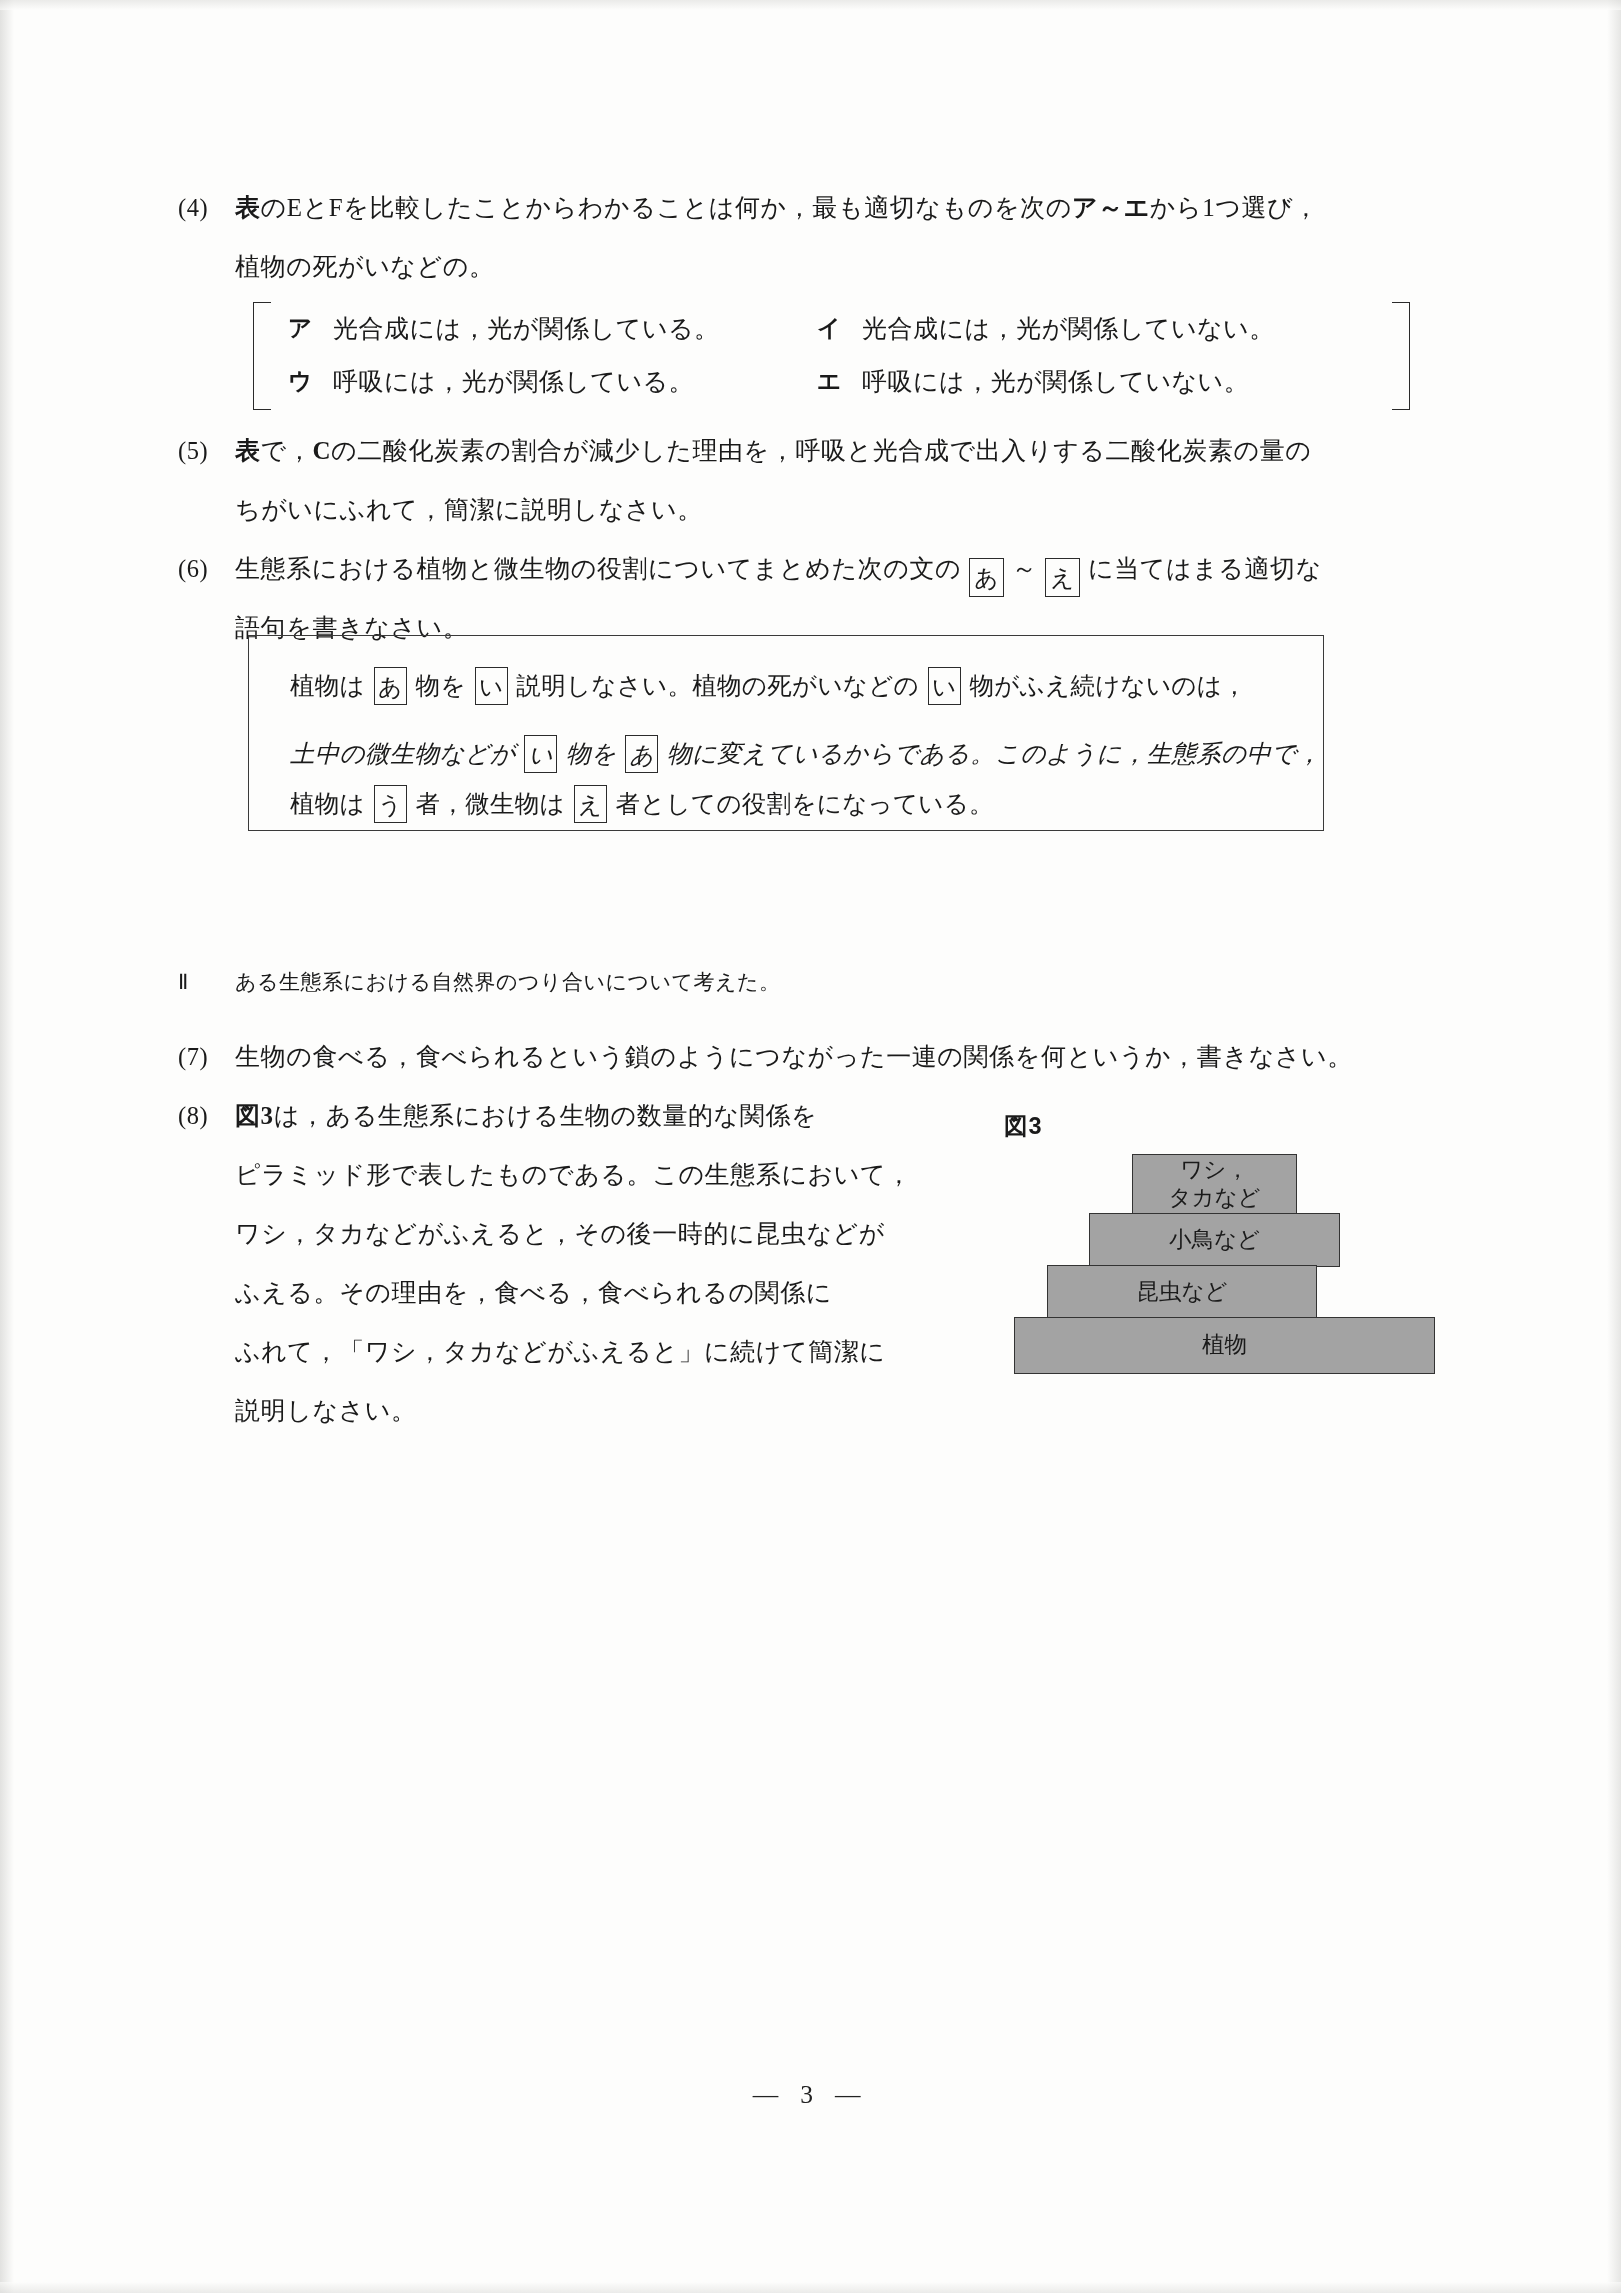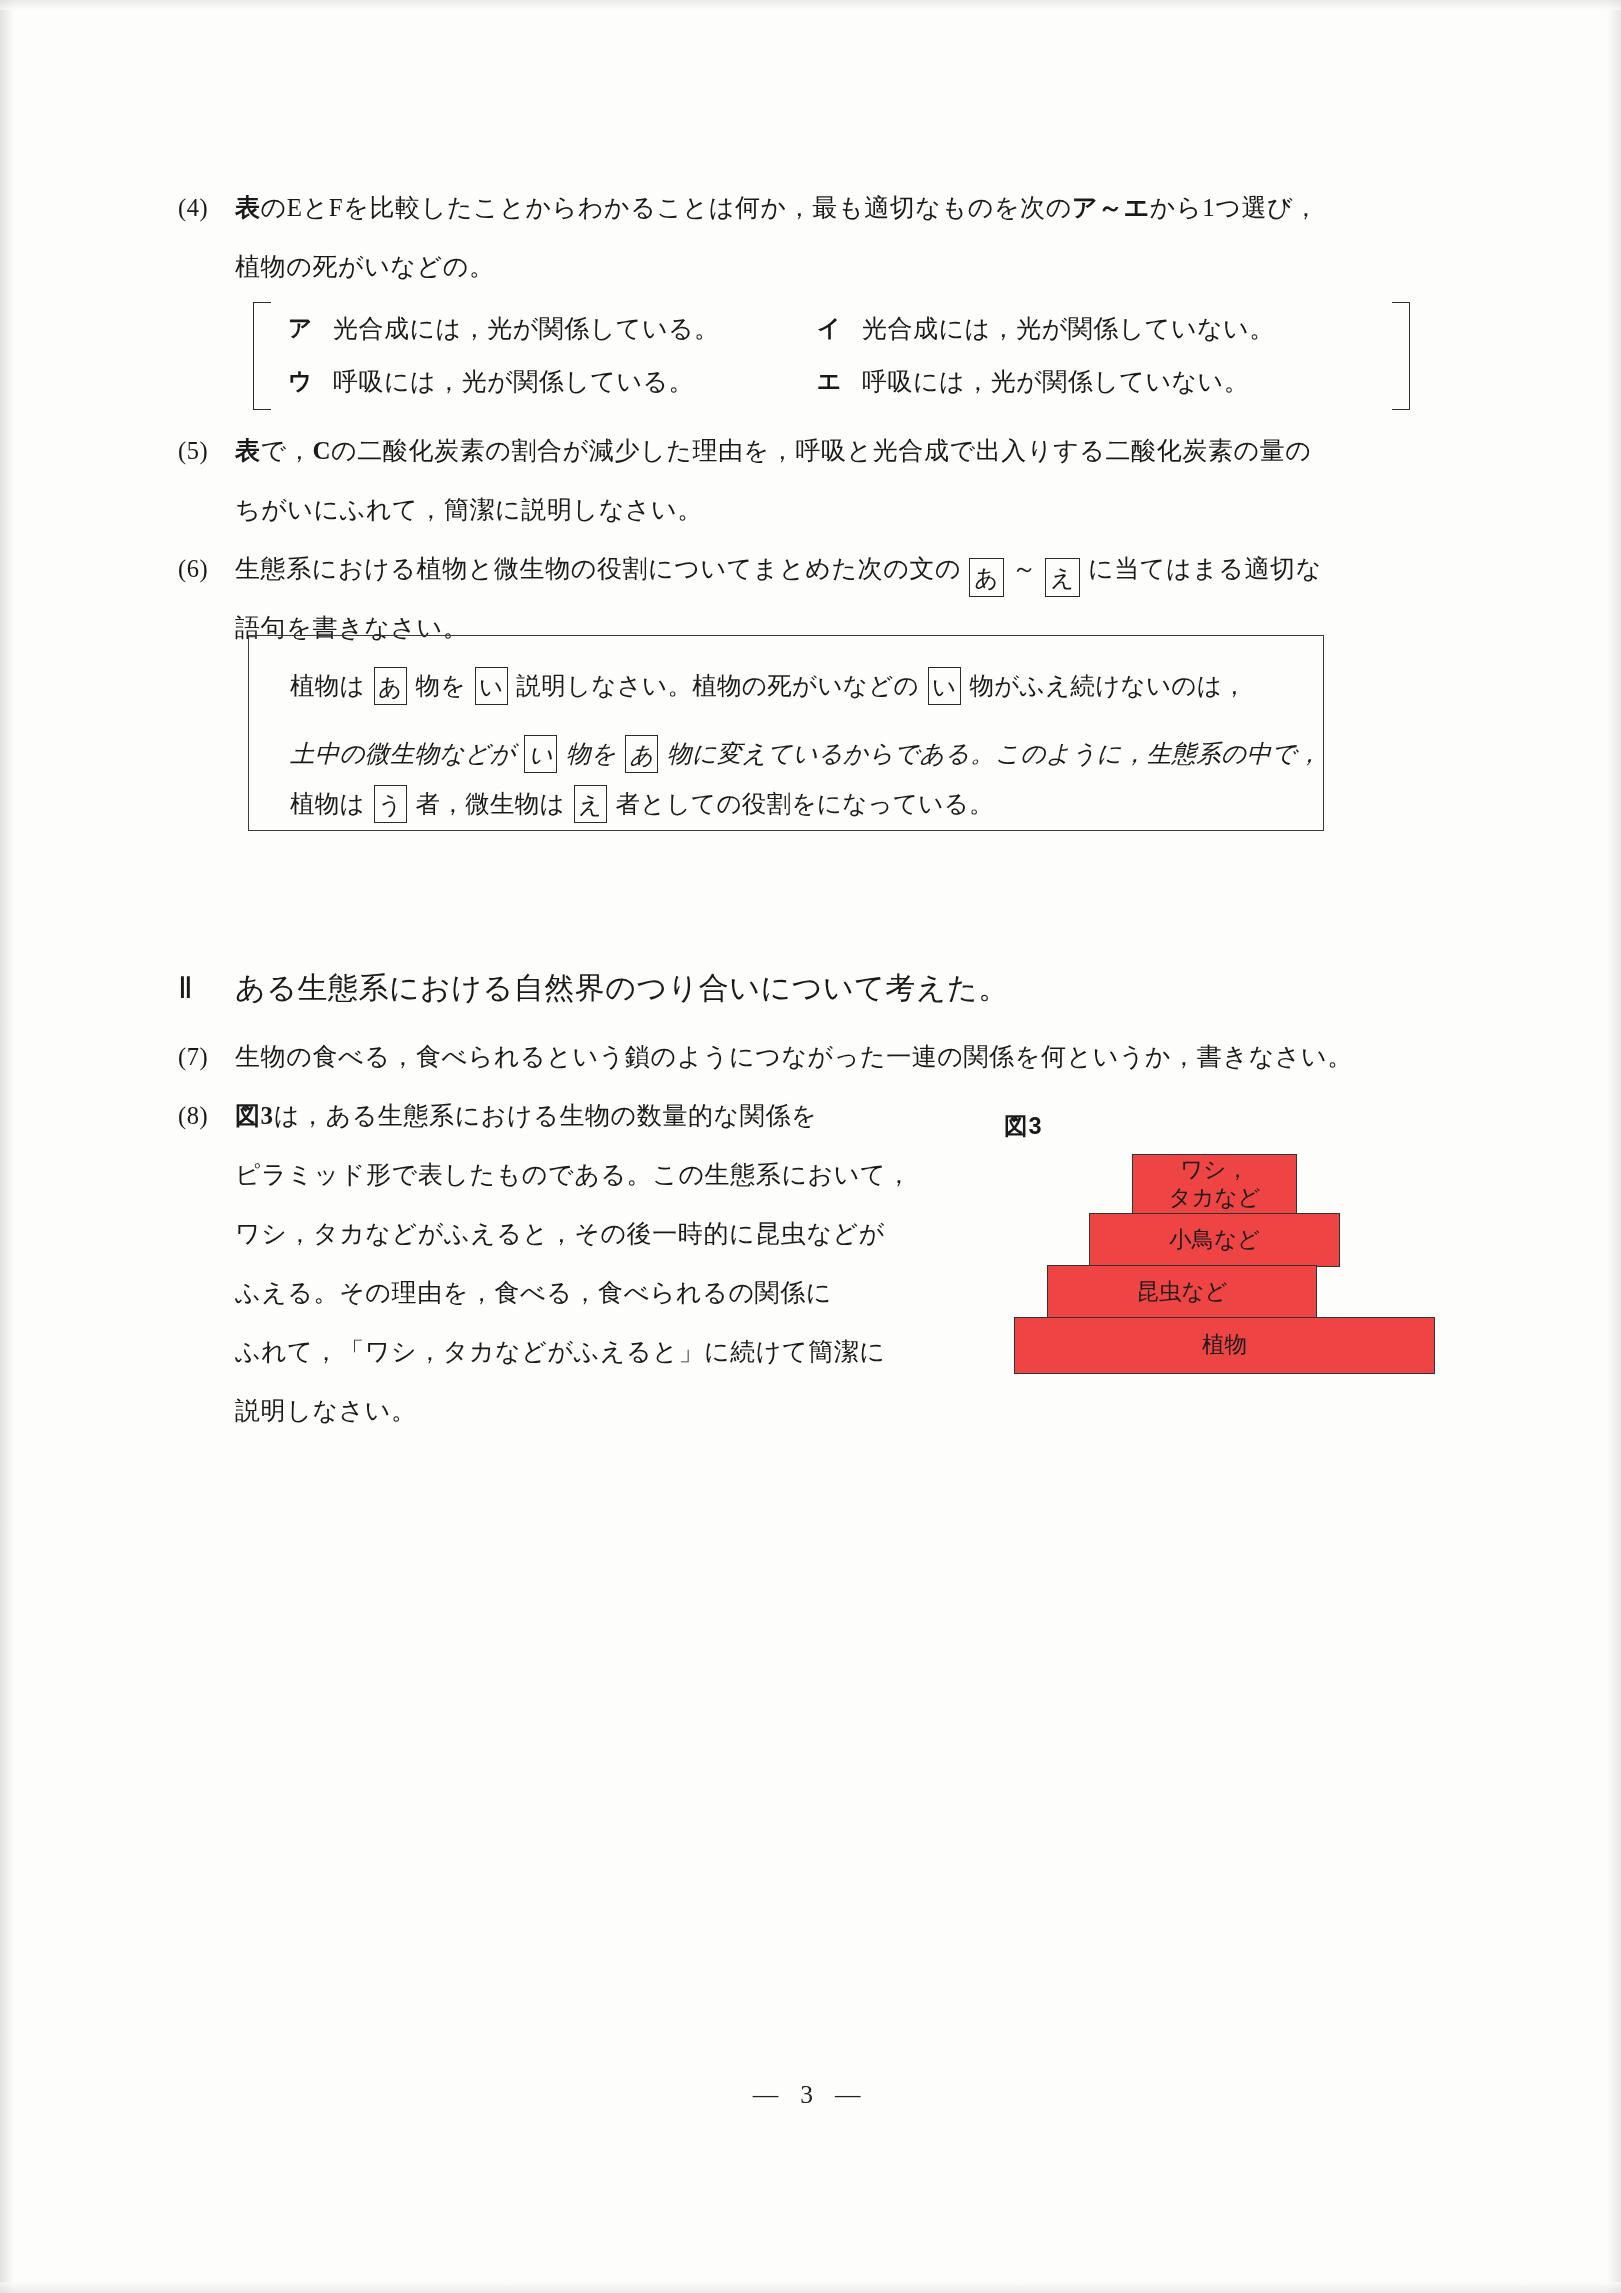--- a/index.html
+++ b/index.html
@@ -161,21 +161,21 @@
     box-sizing: border-box;
     padding: 0 3.9px;
     vertical-align: -8.8px;
   }
 
   
   .sec-roman {
     position: absolute;
     left: 178px;
     top: 968px;
-    font-size: 30px;
+    font-size: 21px;
     letter-spacing: 0.5px;
   }
   .sec-roman .rm {
     display: inline-block;
     width: 57px;
     font-family: "Liberation Serif", serif;
   }
 
   
   .fig-wrap {
@@ -193,21 +193,21 @@
   }
   .pyramid {
     position: relative;
     width: 421px;
     height: 221px;
   }
   .tier {
     position: absolute;
     border: 1.5px solid #333;
     box-sizing: border-box;
-    background: #ef4444;
+    background: #a3a3a3;
     text-align: center;
     font-size: 22.5px;
     line-height: 28px;
     color: #1a1a1a;
     display: flex;
     align-items: center;
     justify-content: center;
     font-family: "Liberation Serif", serif;
   }
   .tier-1 { left: 128px; top: 0;    width: 165px; height: 61px; }

